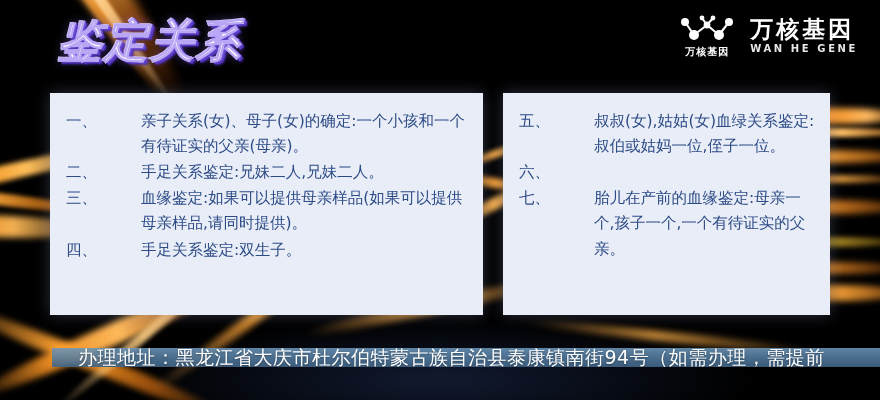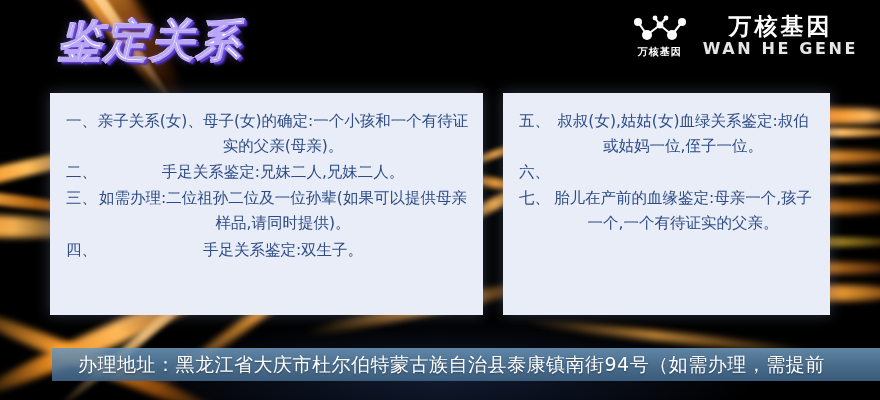--- a/index.html
+++ b/index.html
@@ -9,21 +9,20 @@
     background:#000;
     overflow:hidden;
     font-family:"DejaVu Sans","Liberation Sans",sans-serif;
   }
 
   #stage {
     position:relative;
     width:880px; height:400px;
     background:#000;
     overflow:hidden;
-    text-align:center;
   }
 
   
   .bg-layer { position:absolute; inset:0; overflow:hidden; pointer-events:none; }
 
   .streak { position:absolute; border-radius:50%; filter:blur(3px); }
 
   
   .s-tl1 {
     left:-150px; top:-95px; width:420px; height:46px;
@@ -186,21 +185,21 @@
   .brand-mark svg { display:block; }
   .brand-mark-cn {
     color:#fff; font-size:10px; font-weight:bold; letter-spacing:1px;
     line-height:1;
   }
   .brand-text { display:flex; flex-direction:column; gap:3px; }
   .brand-cn {
     color:#fff; font-size:23px; font-weight:bold; letter-spacing:3px; line-height:1.05;
   }
   .brand-en {
-    color:#e6e6e6; font-size:16px; font-weight:bold; letter-spacing:2.6px; line-height:1;
+    color:#e6e6e6; font-size:10px; font-weight:bold; letter-spacing:2.6px; line-height:1;
   }
 
   
   .panel {
     position:absolute; top:93px; height:222px;
     background:#e9edf8;
     box-shadow:0 0 14px rgba(180,200,255,.25);
     padding:16px 14px 10px 16px;
   }
   .panel-left  { left:50px;  width:433px; }
@@ -208,25 +207,25 @@
 
   .item {
     display:flex;
     color:#2d4c86;
     font-size:15.5px;
     line-height:1.62;
     margin-bottom:1px;
     font-family:"DejaVu Sans","Liberation Sans",sans-serif;
   }
   .item-num { flex:0 0 auto; white-space:nowrap; }
-  .item-txt { flex:1 1 auto; }
+  .item-txt { flex:1 1 auto;margin-left:44px; }
 
   
   .ticker {
-    position:absolute; left:52px; top:348px; width:828px; height:33px;
+    position:absolute; left:52px; top:348px; width:828px; height:19px;
     background:linear-gradient(180deg, rgba(108,150,186,.88) 0%, rgba(82,122,158,.88) 55%, rgba(64,100,134,.9) 100%);
     overflow:hidden;
   }
   .ticker-inner {
     position:absolute; left:26px; top:50%; transform:translateY(-50%);
     white-space:nowrap;
     color:#ffffff;
     font-size:19px;
     letter-spacing:.5px;
     text-shadow:0 1px 2px rgba(0,0,0,.35);
@@ -310,21 +309,21 @@
     <div class="item">
       <span class="item-num">一、</span>
       <span class="item-txt">亲子关系(女)、母子(女)的确定:一个小孩和一个有待证实的父亲(母亲)。</span>
     </div>
     <div class="item">
       <span class="item-num">二、</span>
       <span class="item-txt">手足关系鉴定:兄妹二人,兄妹二人。</span>
     </div>
     <div class="item">
       <span class="item-num">三、</span>
-      <span class="item-txt">如需办理:二位祖孙二位及一位孙辈(如果可以提供母亲样品,请同时提供)。</span>
+      <span class="item-txt">血缘鉴定:如果可以提供母亲样品(如果可以提供母亲样品,请同时提供)。</span>
     </div>
     <div class="item">
       <span class="item-num">四、</span>
       <span class="item-txt">手足关系鉴定:双生子。</span>
     </div>
   </div>
 
   <div class="panel panel-right">
     <div class="item">
       <span class="item-num">五、</span>

